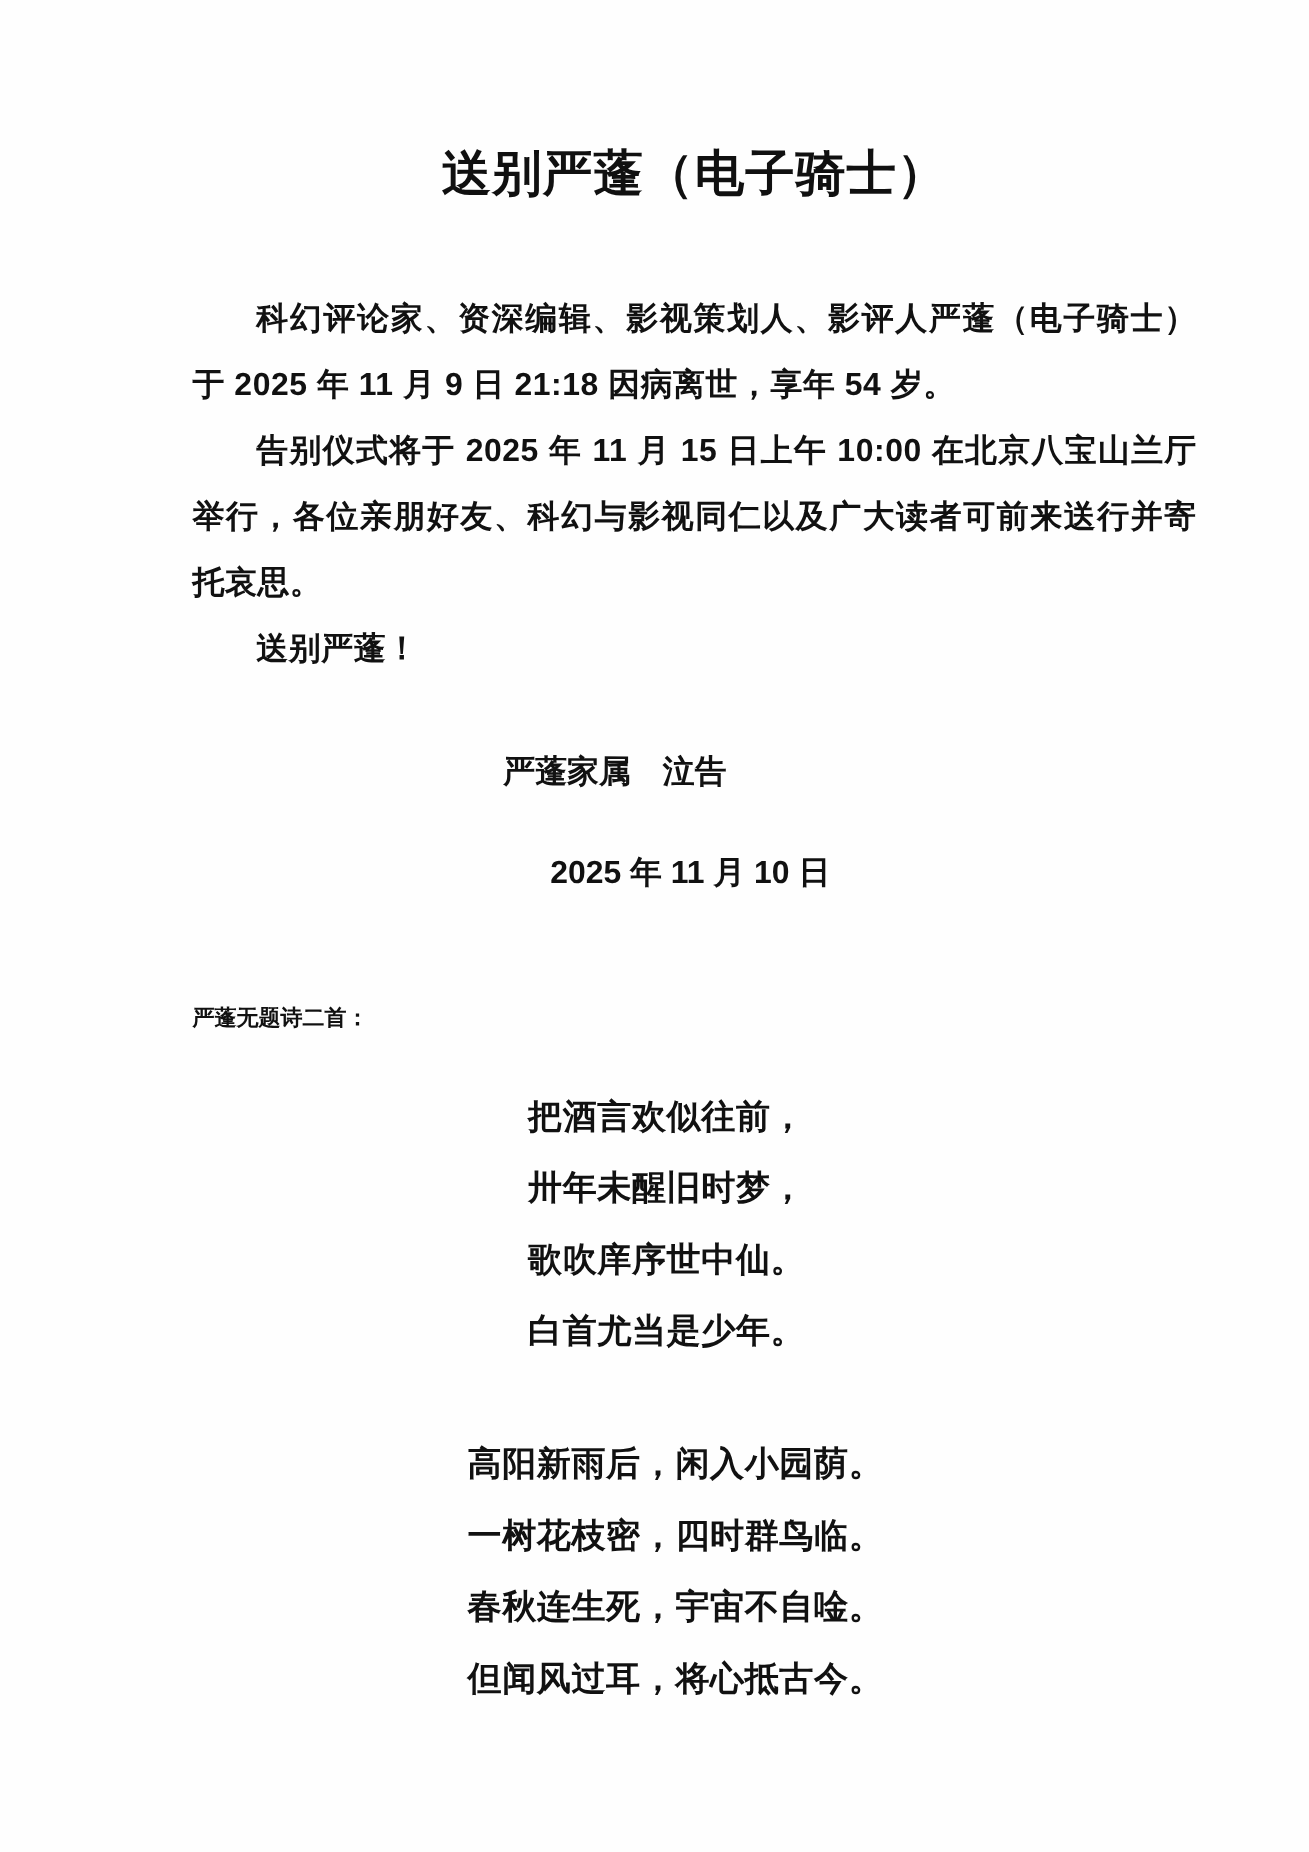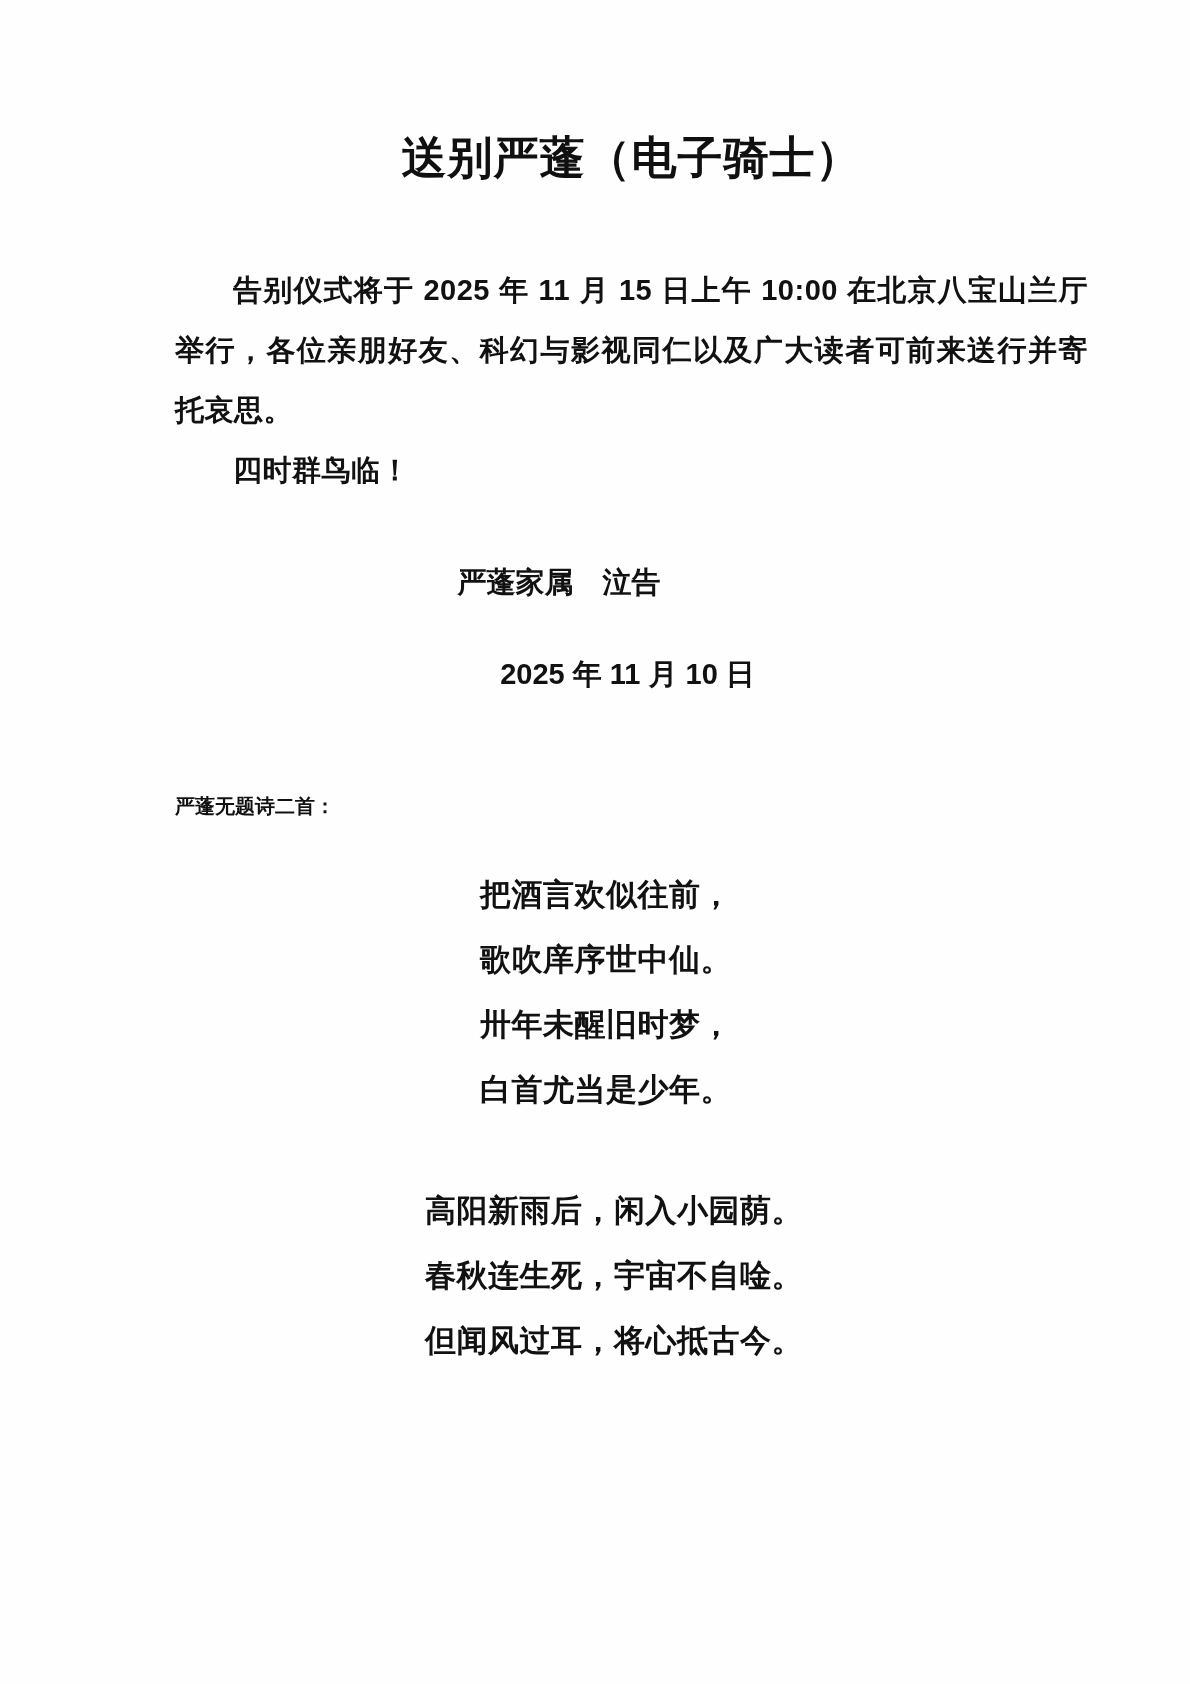--- a/index.html
+++ b/index.html
@@ -75,38 +75,40 @@
   }
 </style>
 </head>
 <body>
 
 <div class="page">
   <div class="content">
 
     <h1 class="doc-title">送别严蓬（电子骑士）</h1>
 
+    <p class="body-para">科幻评论家、资深编辑、影视策划人、影评人严蓬（电子骑士）于 2025 年 11 月 9 日 21:18 因病离世，享年 54 岁。</p>
 
     <p class="body-para">告别仪式将于 2025 年 11 月 15 日上午 10:00 在北京八宝山兰厅举行，各位亲朋好友、科幻与影视同仁以及广大读者可前来送行并寄托哀思。</p>
 
-    <p class="body-para">四时群鸟临！</p>
+    <p class="body-para">送别严蓬！</p>
 
     <div class="signature-line">严蓬家属　泣告</div>
 
     <div class="date-line">2025 年 11 月 10 日</div>
 
     <div class="poems-heading">严蓬无题诗二首：</div>
 
     <div class="poem poem-1">
       <div class="poem-line">把酒言欢似往前，</div>
+      <div class="poem-line">卅年未醒旧时梦，</div>
       <div class="poem-line">歌吹庠序世中仙。</div>
-      <div class="poem-line">卅年未醒旧时梦，</div>
       <div class="poem-line">白首尤当是少年。</div>
     </div>
 
     <div class="poem poem-2">
       <div class="poem-line">高阳新雨后，闲入小园荫。</div>
+      <div class="poem-line">一树花枝密，四时群鸟临。</div>
       <div class="poem-line">春秋连生死，宇宙不自唫。</div>
       <div class="poem-line">但闻风过耳，将心抵古今。</div>
     </div>
 
   </div>
 </div>
 
 </body></html>

